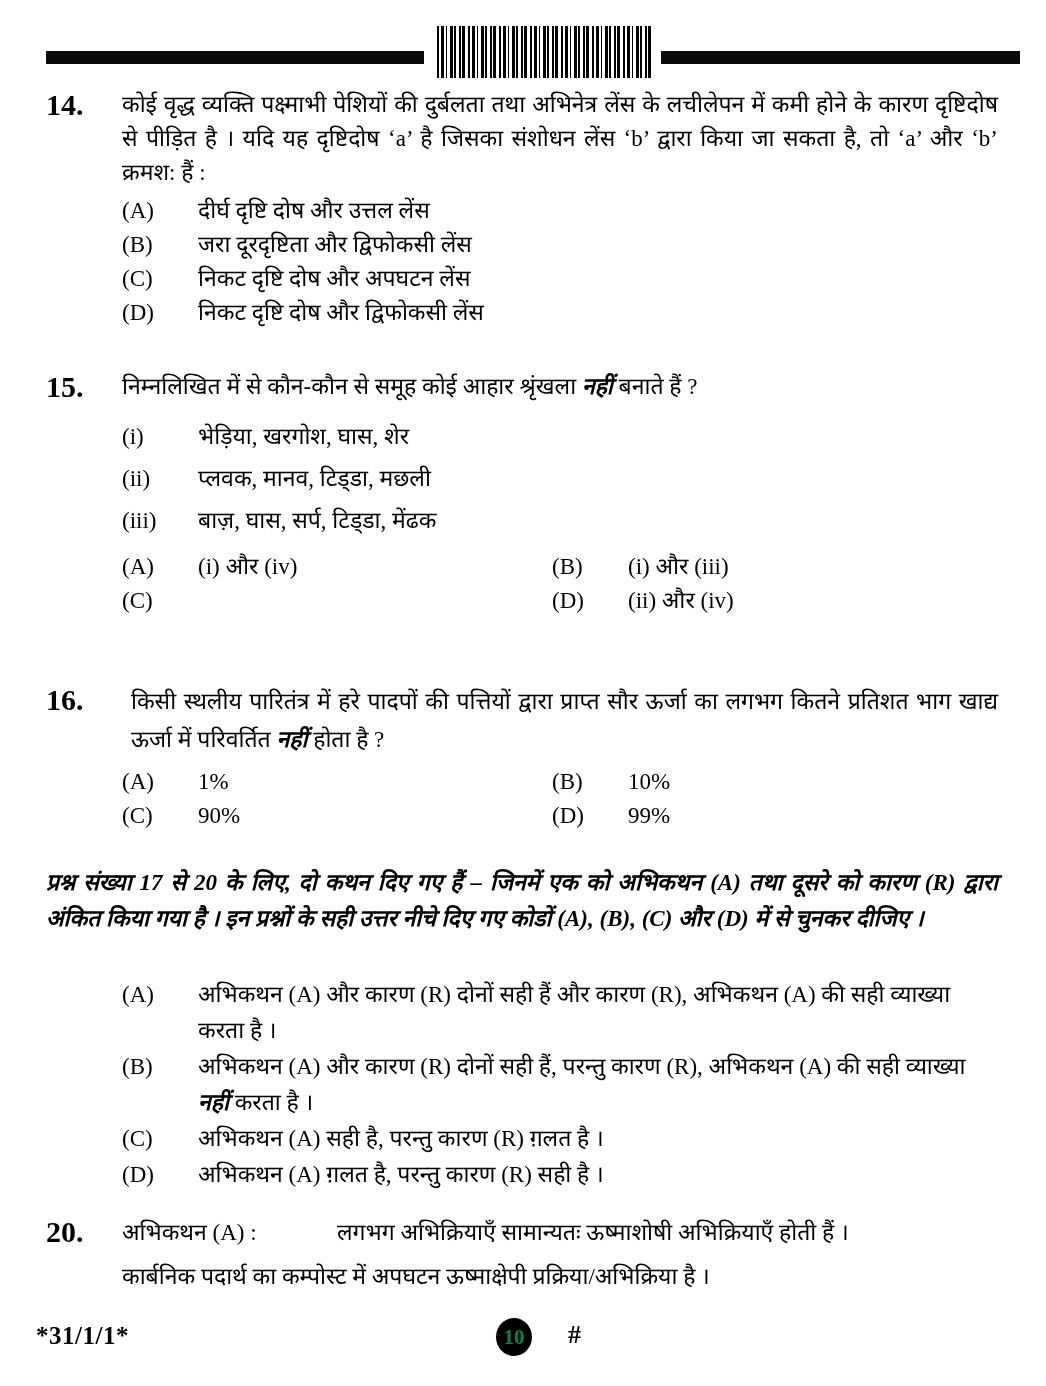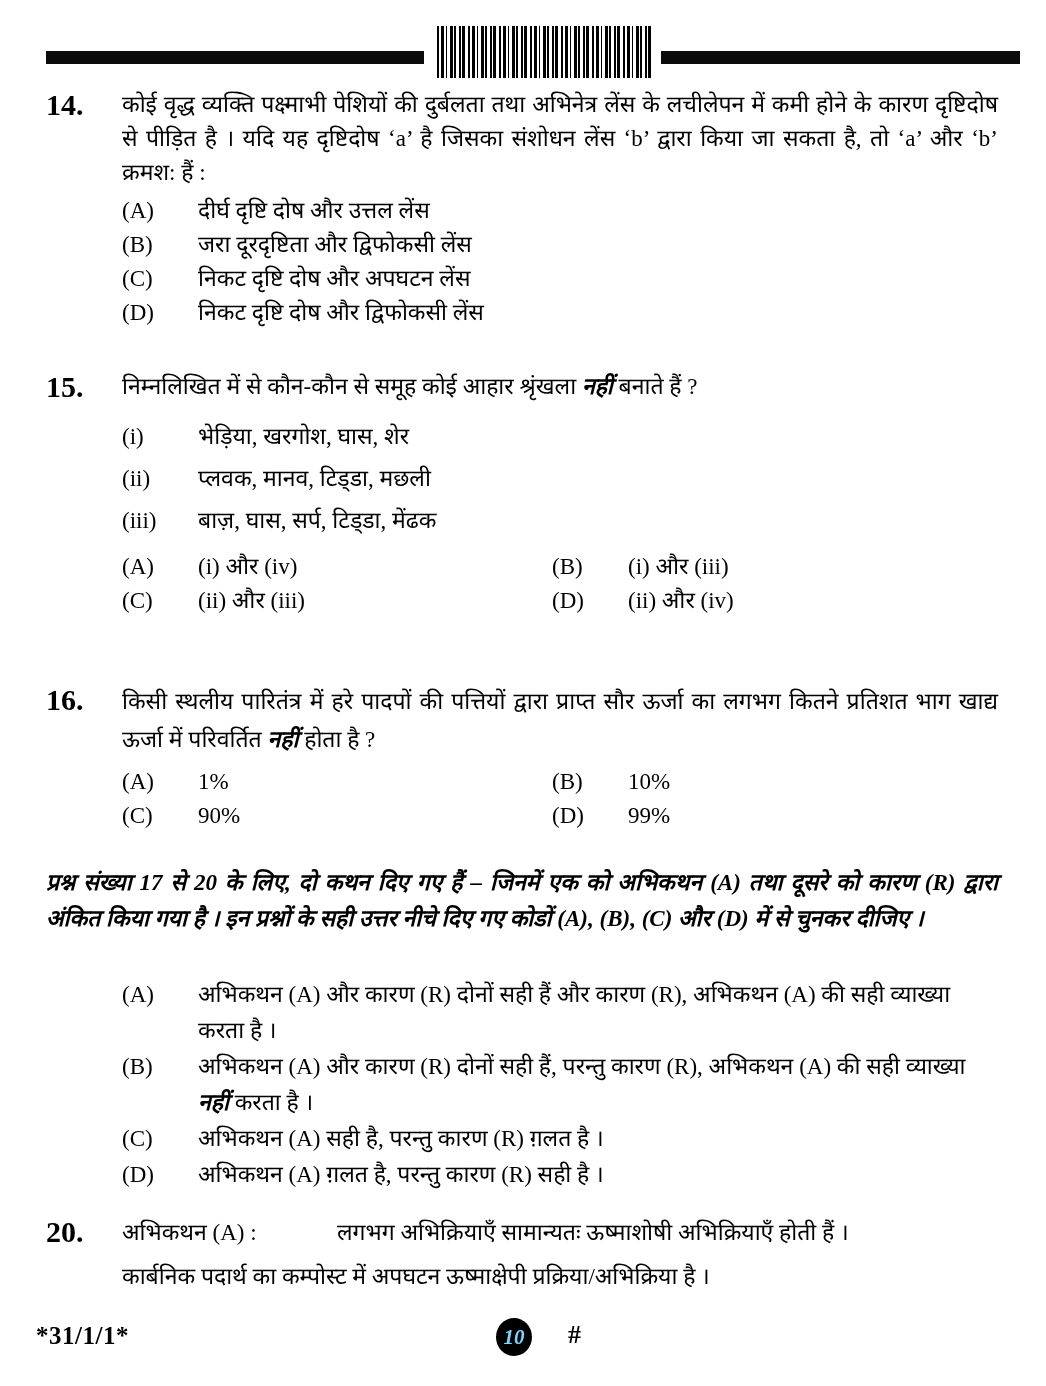--- a/index.html
+++ b/index.html
@@ -151,27 +151,26 @@
     letter-spacing: 0.5px;
   }
   .page-badge {
     position: absolute;
     left: 496px;
     top: 0px;
     width: 36px;
     height: 38px;
     border-radius: 50%;
     background: #000000;
-    color: #7dd3fc;
+    color: #15803d;
     font-size: 21px;
     font-weight: bold;
     display: flex;
     align-items: center;
     justify-content: center;
-    font-style: italic;
   }
   .footer-hash {
     position: absolute;
     left: 568px;
     top: 2px;
     font-size: 26px;
     font-weight: bold;
   }
 </style>
 </head>
@@ -237,35 +236,34 @@
             <span class="opt-text">(i) और (iv)</span>
           </div>
           <div class="opt">
             <span class="opt-key">(B)</span>
             <span class="opt-text">(i) और (iii)</span>
           </div>
         </div>
         <div class="opt-row" style="line-height:42px;">
           <div class="opt first">
             <span class="opt-key">(C)</span>
-            <span class="opt-text">(ii) और (iii)</span>
           </div>
           <div class="opt">
             <span class="opt-key">(D)</span>
             <span class="opt-text">(ii) और (iv)</span>
           </div>
         </div>
       </div>
     </div>
   </div>
 
   <div class="qblock" style="left:46px; top:683px; width:952px;">
     <div class="qnum">16.</div>
     <div class="qbody">
-      <div class="stem" style="line-height:38px;">
+      <div class="stem" style="line-height:38px;margin-left:9px;">
         <span>किसी स्थलीय पारितंत्र में हरे पादपों की पत्तियों द्वारा प्राप्त सौर ऊर्जा का लगभग कितने प्रतिशत भाग खाद्य ऊर्जा में परिवर्तित </span><span class="em">नहीं</span><span> होता है ?</span>
       </div>
       <div class="opts col2" style="margin-top:6px;">
         <div class="opt-row" style="line-height:34px;">
           <div class="opt first">
             <span class="opt-key">(A)</span>
             <span class="opt-text">1%</span>
           </div>
           <div class="opt">
             <span class="opt-key">(B)</span>

